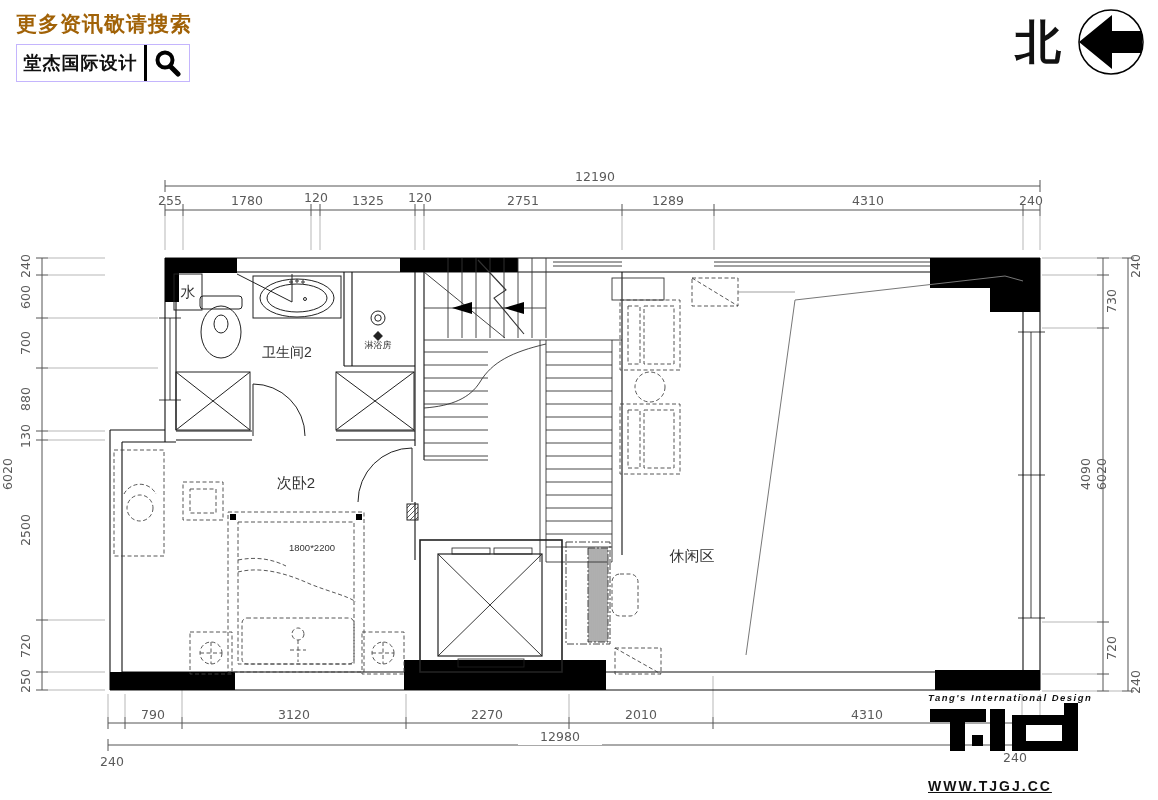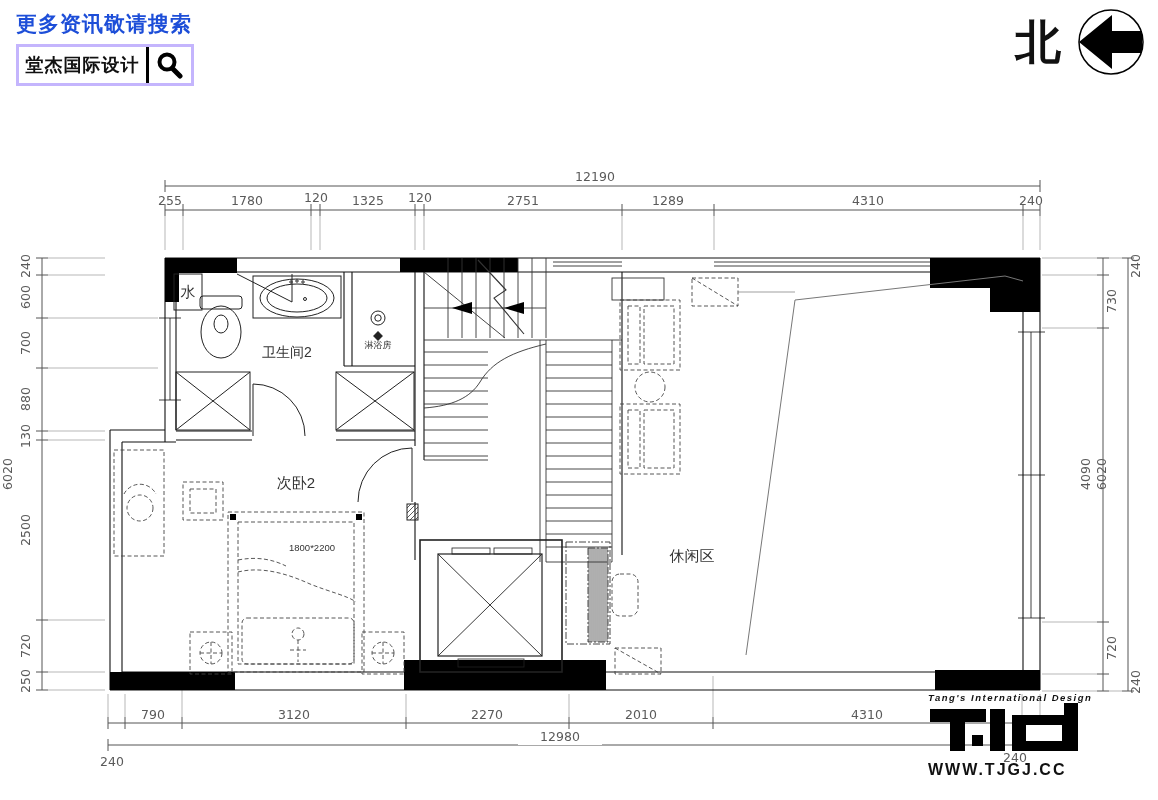--- a/index.html
+++ b/index.html
@@ -1,32 +1,32 @@
 <!DOCTYPE html>
 <html><head>
 <meta charset="utf-8">
 <style>
   html,body{margin:0;padding:0;background:#fff;}
   .canvas{position:relative;width:1158px;height:800px;background:#fff;overflow:hidden;
           font-family:"Liberation Sans",sans-serif;color:#111;}
   .plan-svg{position:absolute;left:0;top:0;width:1158px;height:800px;}
   
   .hdr{position:absolute;left:16px;top:10px;}
-  .hint{font-size:21px;font-weight:700;letter-spacing:1px;color:#1d4ed8;}
-  .brandbox{margin-top:6px;width:172px;height:36px;border:3px solid #c4b5fd;display:flex;align-items:stretch;}
+  .hint{font-size:21px;font-weight:700;letter-spacing:1px;color:#a16207;}
+  .brandbox{margin-top:6px;width:172px;height:36px;border:1px solid #c4b5fd;display:flex;align-items:stretch;}
   .brand{flex:1;display:flex;align-items:center;justify-content:center;font-size:18px;font-weight:700;letter-spacing:1px;}
   .sep{width:3px;background:#000;}
   .scell{width:42px;display:flex;align-items:center;justify-content:center;}
   
   .north{position:absolute;left:1015px;top:6px;display:flex;align-items:center;gap:14px;}
   .northchar{font-family:"DejaVu Serif","Liberation Serif",serif;font-size:46px;font-weight:700;line-height:70px;}
   
   .ftr{position:absolute;left:928px;top:692px;width:222px;}
   .tagline{font-size:9.5px;font-weight:700;letter-spacing:1.5px;white-space:nowrap;font-style:italic;}
-  .site{font-size:16px;font-weight:700;letter-spacing:2px;margin-top:2px;}
+  .site{font-size:14px;font-weight:700;letter-spacing:2px;margin-top:19px;text-decoration:underline;}
   text.dim{font-size:12.5px;fill:#5a5a5a;font-family:"DejaVu Sans","Liberation Sans",sans-serif;text-anchor:middle;}
   text.room{fill:#333;text-anchor:middle;font-family:"Liberation Sans",sans-serif;}
 </style>
 </head>
 <body>
 
 <div class="canvas">
 
   <svg class="plan-svg" viewBox="0 0 1158 800">
     <defs>

